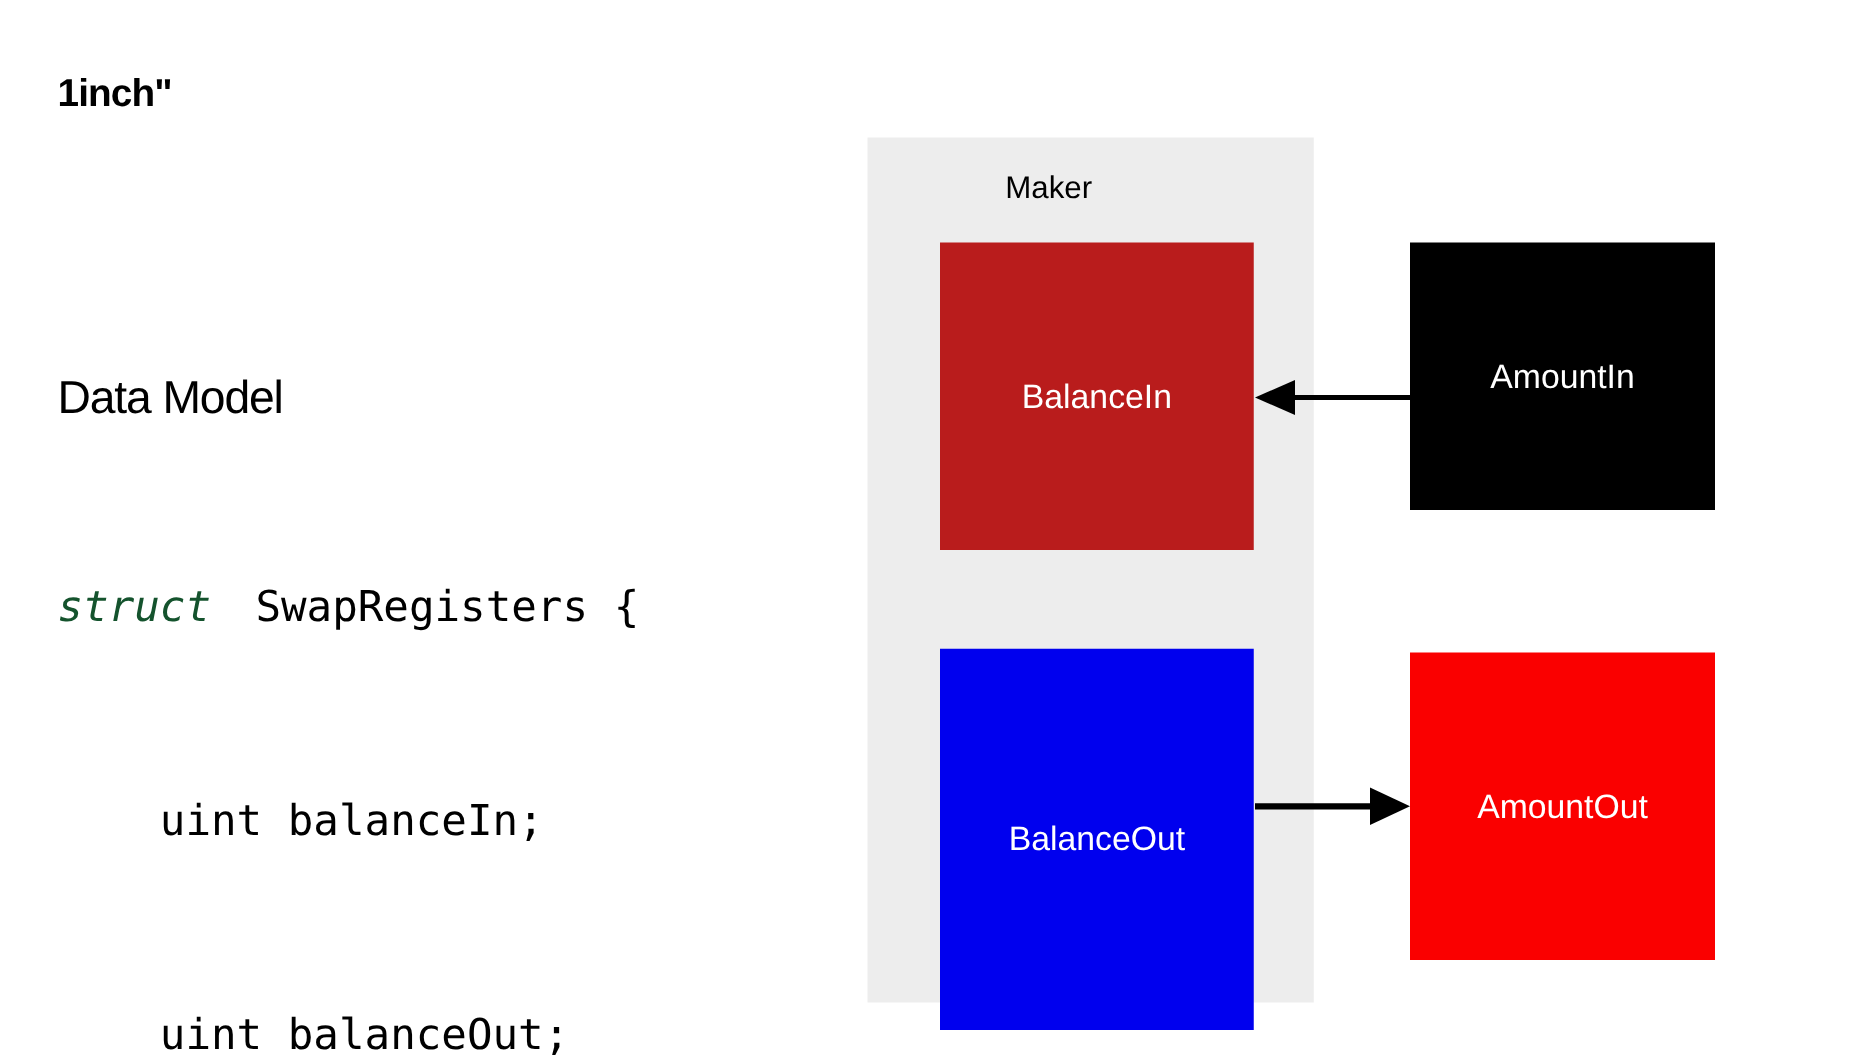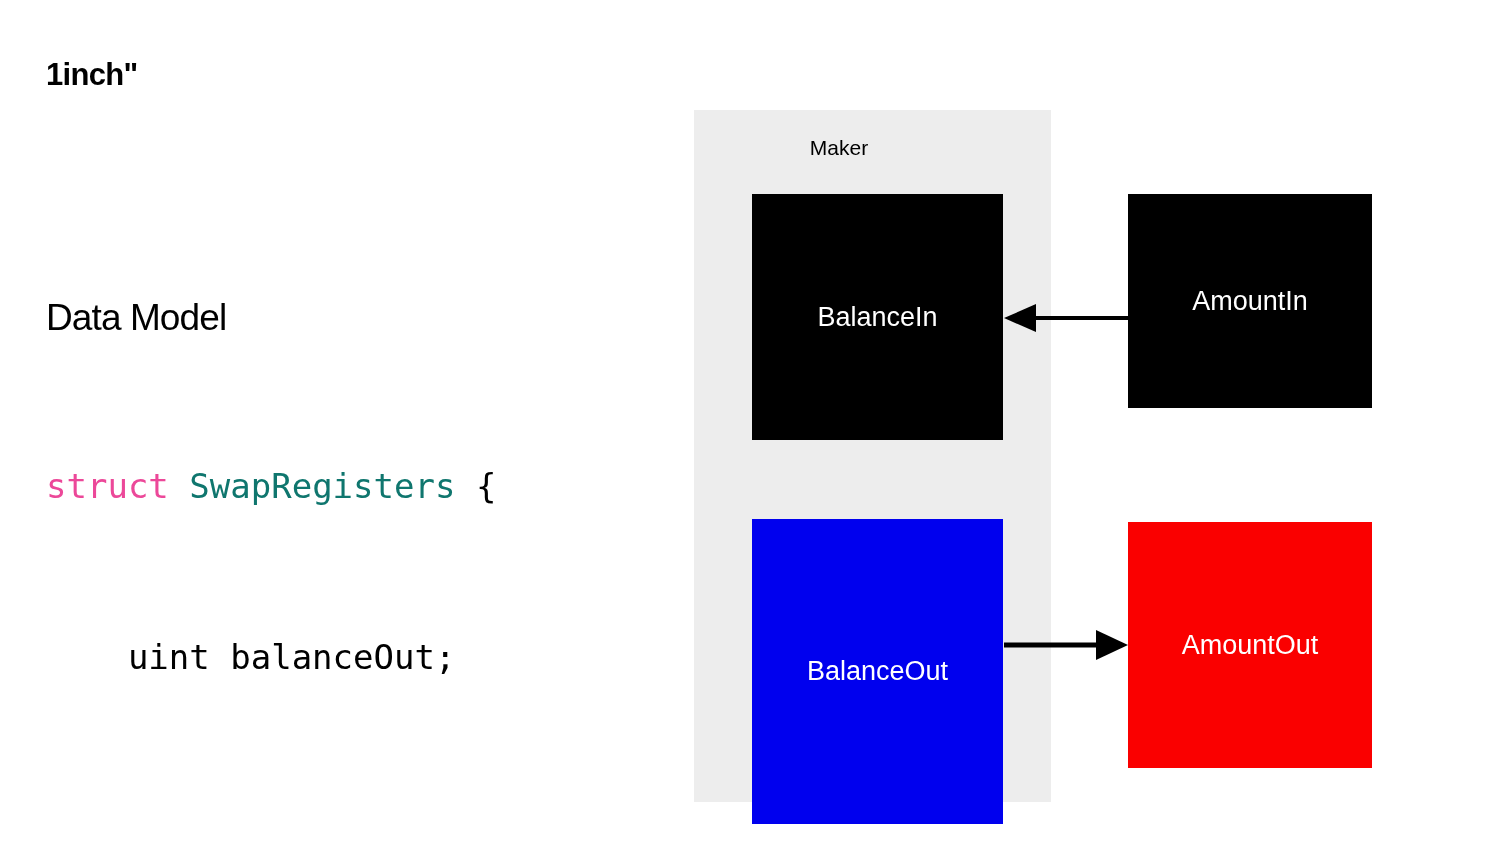--- a/index.html
+++ b/index.html
@@ -47,22 +47,22 @@
     position: absolute;
     left: 46px;
     top: 344px;
     font-family: "DejaVu Sans Mono", monospace;
     font-size: 34px;
     line-height: 57px;
     color: #000000;
     white-space: pre;
   }
   .code-line { display: block; white-space: pre; }
-  .tok-kw   { color: #ec4899; }
-  .tok-type { color: #0f766e; }
+  .tok-kw   { color: #14532d; font-style: italic; }
+  .tok-type { color: #000000; margin-left: 15px; }
   .tok-plain{ color: #000000; }
 
   
   .diagram {
     position: absolute;
     left: 0;
     top: 0;
     width: 1500px;
     height: 844px;
   }
@@ -76,40 +76,40 @@
     background: #ededed;
   }
 
   .maker-label {
     position: absolute;
     left: 694px;
     top: 136px;
     width: 290px;
     text-align: center;
     font-family: "Liberation Sans", sans-serif;
-    font-size: 21px;
+    font-size: 25px;
     color: #000000;
     white-space: nowrap;
   }
 
   .node {
     position: absolute;
     display: flex;
     align-items: center;
     justify-content: center;
     font-family: "Liberation Sans", sans-serif;
     font-size: 27px;
     color: #ffffff;
     text-align: center;
     box-sizing: border-box;
   }
 
   .node-balance-in {
     left: 752px;  top: 194px;  width: 251px; height: 246px;
-    background: #000000;
+    background: #b91c1c;
   }
   .node-balance-out {
     left: 752px;  top: 519px;  width: 251px; height: 305px;
     background: #0000ee;
   }
   .node-amount-in {
     left: 1128px; top: 194px;  width: 244px; height: 214px;
     background: #000000;
   }
   .node-amount-out {
@@ -131,20 +131,21 @@
 <body>
 
 <div class="brand">1inch"</div>
 
 <div class="slide-title">
   <span class="ln">Data Model</span>
 </div>
 
 <div class="code-block">
   <span class="code-line"><span class="tok-kw">struct</span><span class="tok-plain"> </span><span class="tok-type">SwapRegisters</span><span class="tok-plain"> </span><span class="tok-plain">{</span></span>
+  <span class="code-line">    uint balanceIn;</span>
   <span class="code-line">    uint balanceOut;</span>
   
   
   
 </div>
 
 <div class="diagram">
 
   <div class="maker-panel"></div>
   <div class="maker-label">Maker</div>

